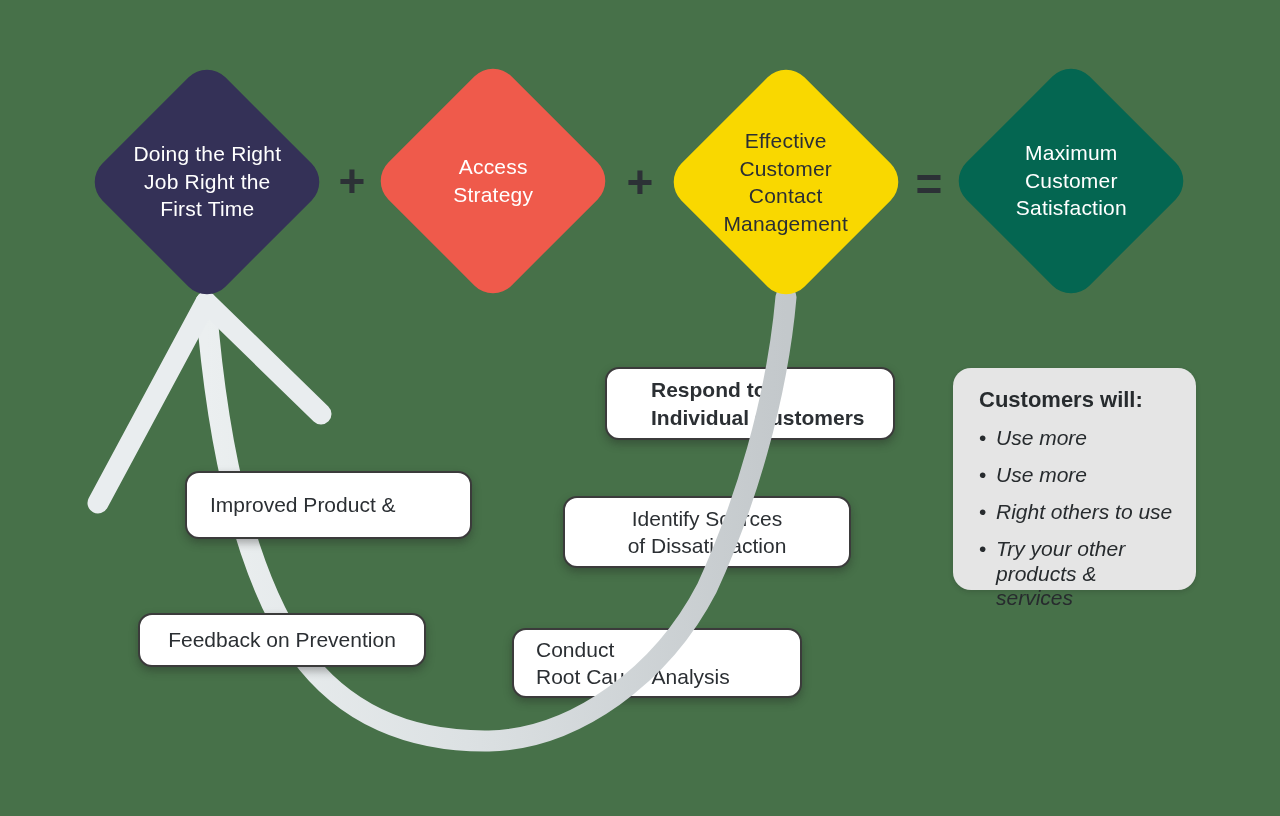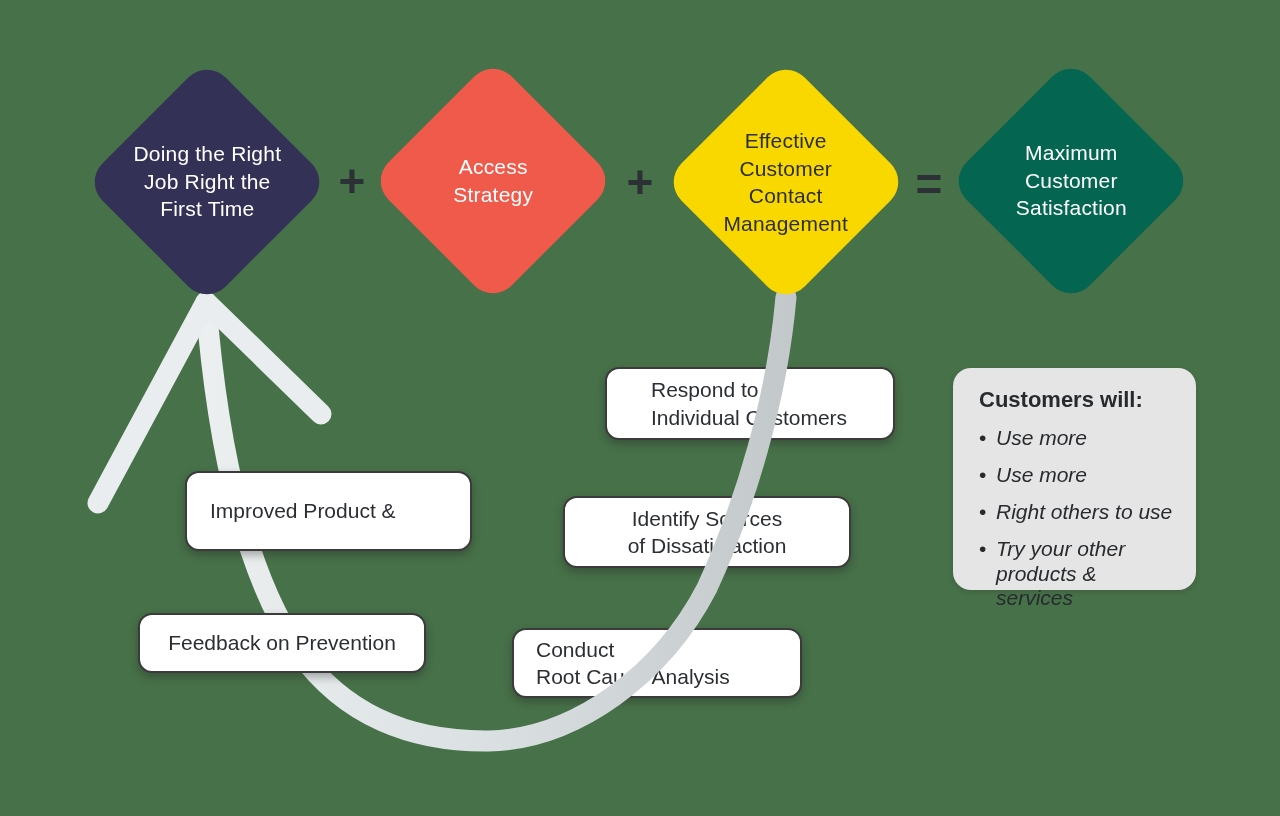--- a/index.html
+++ b/index.html
@@ -21,25 +21,25 @@
 
   
   .step-box{position:absolute;background:#ffffff;border:2px solid #3b3b3b;border-radius:14px;
             display:flex;flex-direction:column;justify-content:center;box-sizing:border-box;
             font-size:21px;line-height:1.3;font-weight:500;color:#2b2f33;
             box-shadow:0 4px 8px rgba(30,30,30,.35);}
   .under{z-index:1;}
   .over{z-index:3;}
   .centered{text-align:center;}
 
-  #respond-box{left:605px;top:367px;width:290px;height:73px;padding-left:44px;}
+  #respond-box{left:605px;top:367px;width:290px;height:73px;padding-left:44px;font-weight:bold;}
   #identify-box{left:563px;top:496px;width:288px;height:72px;}
   #conduct-box{left:512px;top:628px;width:290px;height:70px;padding-left:22px;}
-  #feedback-box{left:138px;top:613px;width:288px;height:60px;}
-  #improved-box{left:185px;top:471px;width:287px;height:80px;padding-left:23px;}
+  #feedback-box{left:138px;top:613px;width:288px;height:54px;}
+  #improved-box{left:185px;top:471px;width:287px;height:68px;padding-left:23px;}
 
   
   .customers{position:absolute;left:953px;top:368px;width:243px;height:222px;box-sizing:border-box;
              background:#e5e5e5;border-radius:18px;padding:19px 18px 14px 26px;z-index:4;
              color:#272b2e;box-shadow:0 2px 5px rgba(30,30,30,.18);}
   .customers .heading{font-size:22px;font-weight:700;margin:0 0 13px 0;}
   .customers ul{list-style:none;margin:0;padding:0;}
   .customers li{display:flex;font-size:21px;font-style:italic;font-weight:500;
                 line-height:1.15;margin-bottom:13px;}
   .customers .marker{width:17px;flex:0 0 17px;font-style:normal;}

